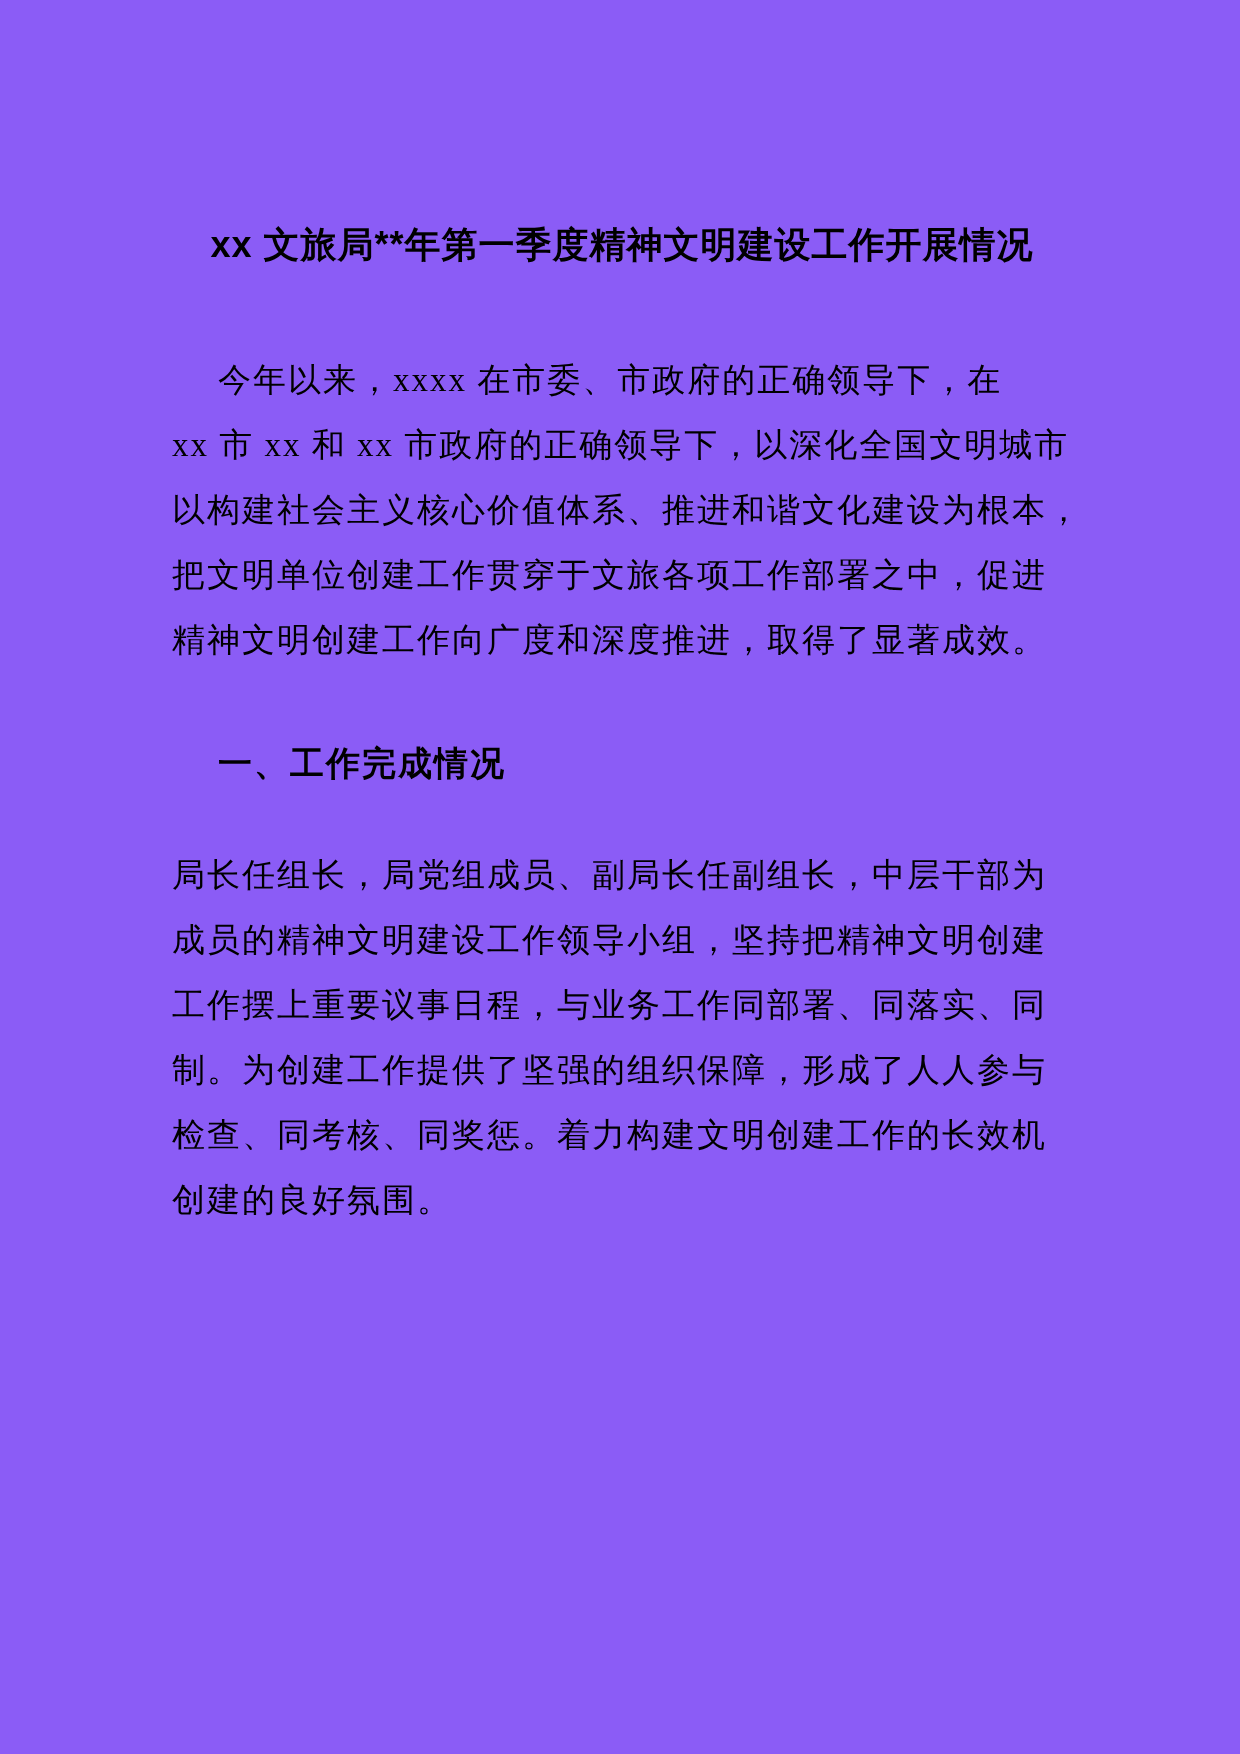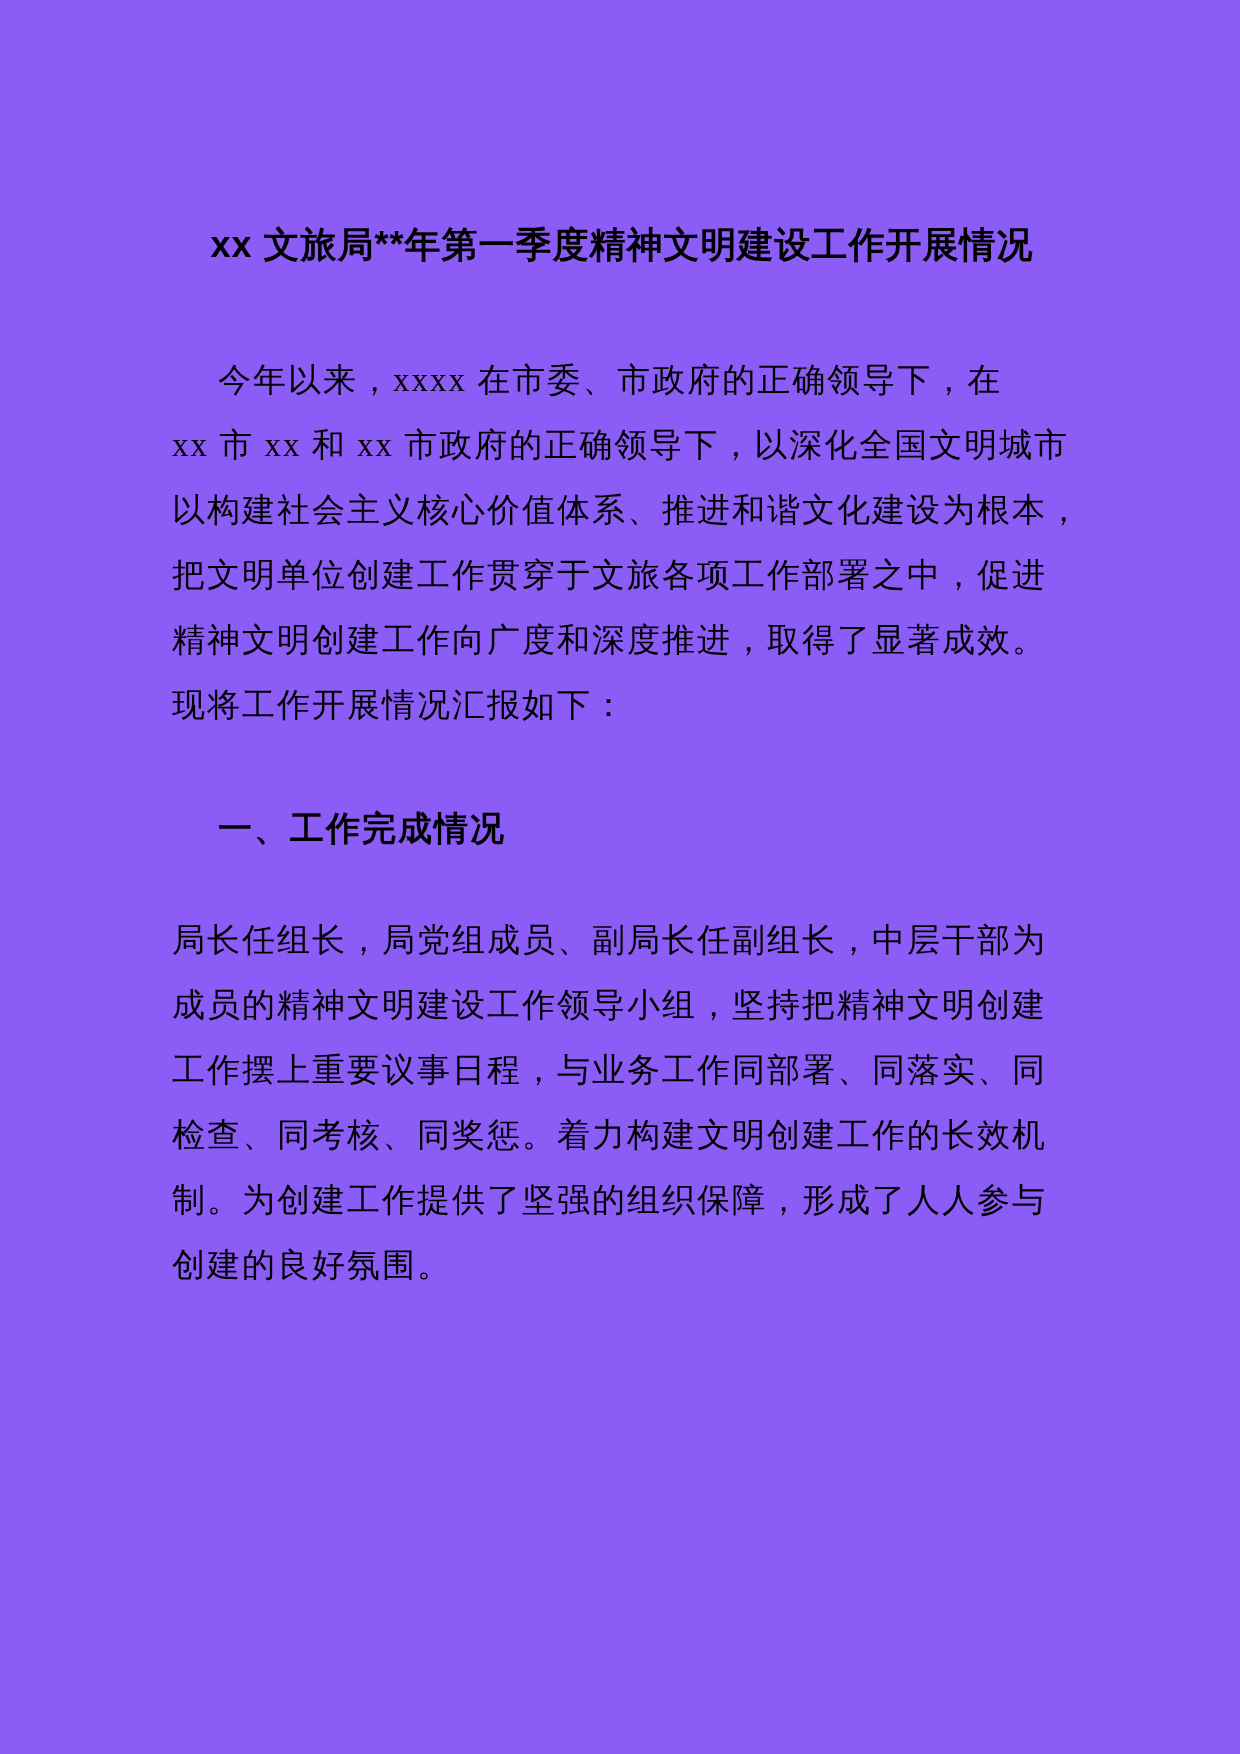--- a/index.html
+++ b/index.html
@@ -69,28 +69,27 @@
 <div class="page">
 
   <div class="doc-title">xx 文旅局**年第一季度精神文明建设工作开展情况</div>
 
   <div class="para para-1">
     <div class="line first-line-indent">今年以来，xxxx 在市委、市政府的正确领导下，在</div>
     <div class="line">xx 市 xx 和 xx 市政府的正确领导下，以深化全国文明城市</div>
     <div class="line">以构建社会主义核心价值体系、推进和谐文化建设为根本，</div>
     <div class="line">把文明单位创建工作贯穿于文旅各项工作部署之中，促进</div>
     <div class="line">精神文明创建工作向广度和深度推进，取得了显著成效。</div>
-    <div class="line">现将工作开展情况汇报如下：</div>
   </div>
 
   <div class="heading-1">一、工作完成情况</div>
 
 
   <div class="para para-2">
     <div class="line">局长任组长，局党组成员、副局长任副组长，中层干部为</div>
     <div class="line">成员的精神文明建设工作领导小组，坚持把精神文明创建</div>
     <div class="line">工作摆上重要议事日程，与业务工作同部署、同落实、同</div>
+    <div class="line">制。为创建工作提供了坚强的组织保障，形成了人人参与</div>
     <div class="line">检查、同考核、同奖惩。着力构建文明创建工作的长效机</div>
-    <div class="line">制。为创建工作提供了坚强的组织保障，形成了人人参与</div>
     <div class="line">创建的良好氛围。</div>
   </div>
 
 </div>
 
 </body></html>

